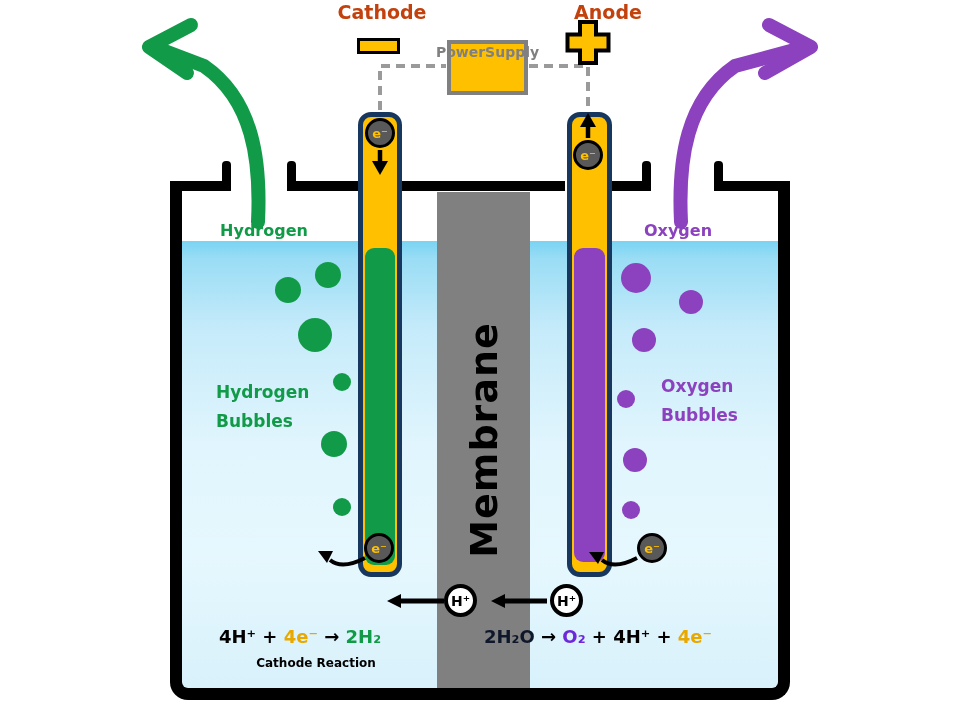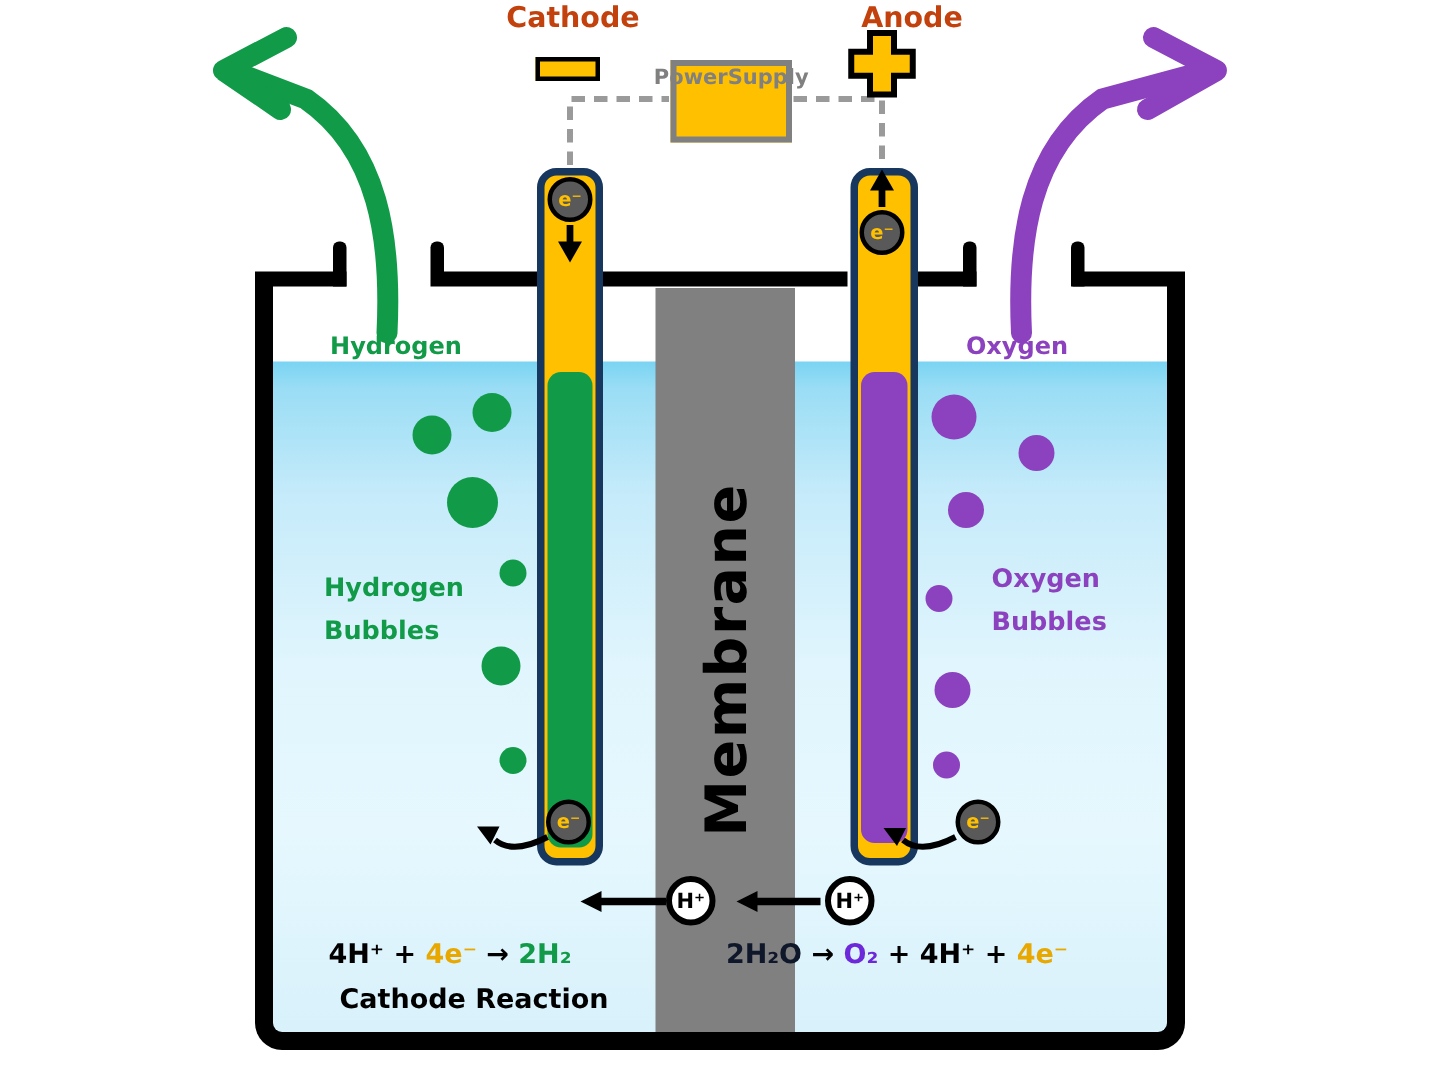--- a/index.html
+++ b/index.html
@@ -68,21 +68,21 @@
   .lbl-anode{left:556px;top:1px;width:104px;text-align:center;font-size:19px;}
   .lbl-h2{left:194px;top:221px;width:140px;text-align:center;font-size:16px;color:#119B48;}
   .lbl-o2{left:608px;top:221px;width:140px;text-align:center;font-size:16px;color:#8C42BE;}
   .lbl-h2b{left:216px;top:378px;font-size:17px;line-height:29px;color:#119B48;}
   .lbl-o2b{left:661px;top:372px;font-size:17px;line-height:29px;color:#8C42BE;}
 
   
   .rx{z-index:9;font-size:18px;text-align:center;white-space:nowrap;}
   .rx-c{left:180px;top:626px;width:240px;}
   .rx-a{left:478px;top:626px;width:240px;}
-  .rx-cap{z-index:9;font-size:18px;text-align:center;color:#000;}
+  .rx-cap{z-index:9;font-size:12px;text-align:center;color:#000;}
   .cap-c{left:196px;top:656px;width:240px;}
   .cap-a{left:532px;top:656px;width:240px;}
   .c-black{color:#000;} .c-gold{color:#E8A800;} .c-green{color:#119B48;}
   .c-cyan{color:#0f172a;} .c-purple{color:#6d28d9;}
 </style>
 </head>
 <body>
 
 <div class="stage">
 

